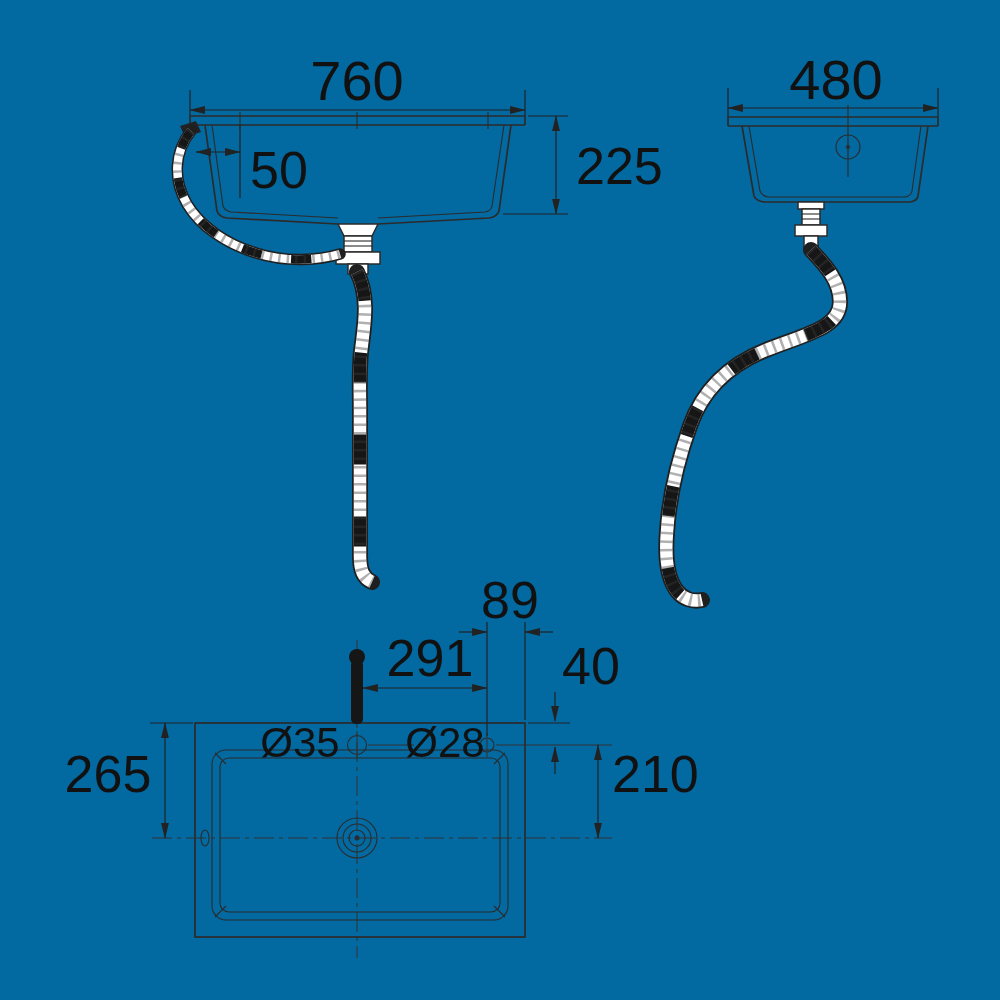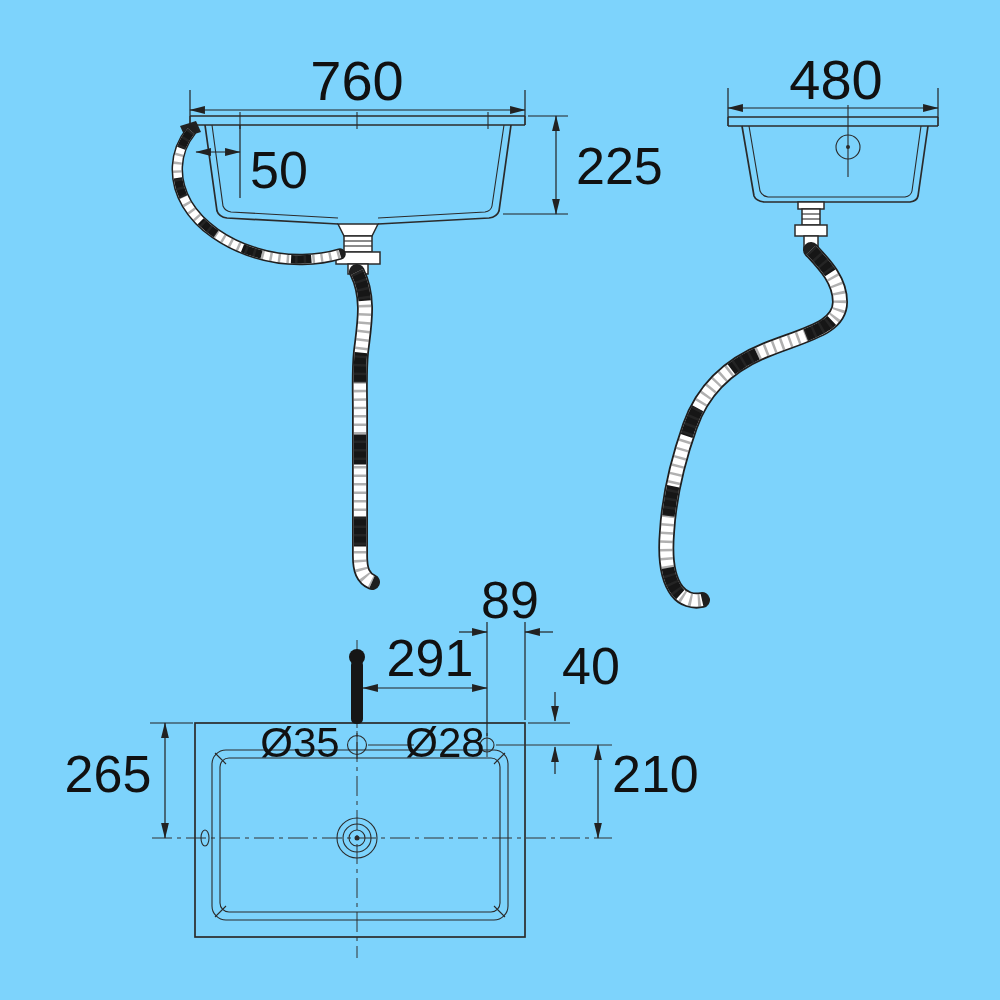--- a/index.html
+++ b/index.html
@@ -1,16 +1,16 @@
 <!DOCTYPE html>
 <html><head>
 <meta charset="utf-8">
 <style>
   html,body{margin:0;padding:0;background:#ffffff;}
-  .stage{width:1000px;height:1000px;background:#7dd3fc;position:relative;overflow:hidden;}
+  .stage{width:1000px;height:1000px;background:#0369a1;position:relative;overflow:hidden;}
   svg{display:block;}
   .obj{stroke:#2b2b2b;stroke-width:1.7;fill:none;}
   .thin{stroke:#2b2b2b;stroke-width:1.1;fill:none;}
   .dim{stroke:#222;stroke-width:1.2;fill:none;}
   .cl{stroke:#333;stroke-width:1;stroke-dasharray:20 5 4 5;fill:none;}
   .holeln{stroke:#333;stroke-width:1;fill:none;}
   .dimtext{font-family:"Liberation Sans","DejaVu Sans",sans-serif;fill:#111;font-size:52px;}
   .dimtext.big{font-size:56px;}
   .dimtext.dia{font-size:42px;}
   .hoseA{fill:none;stroke:#1f1f1f;stroke-width:16;stroke-linecap:round;}

